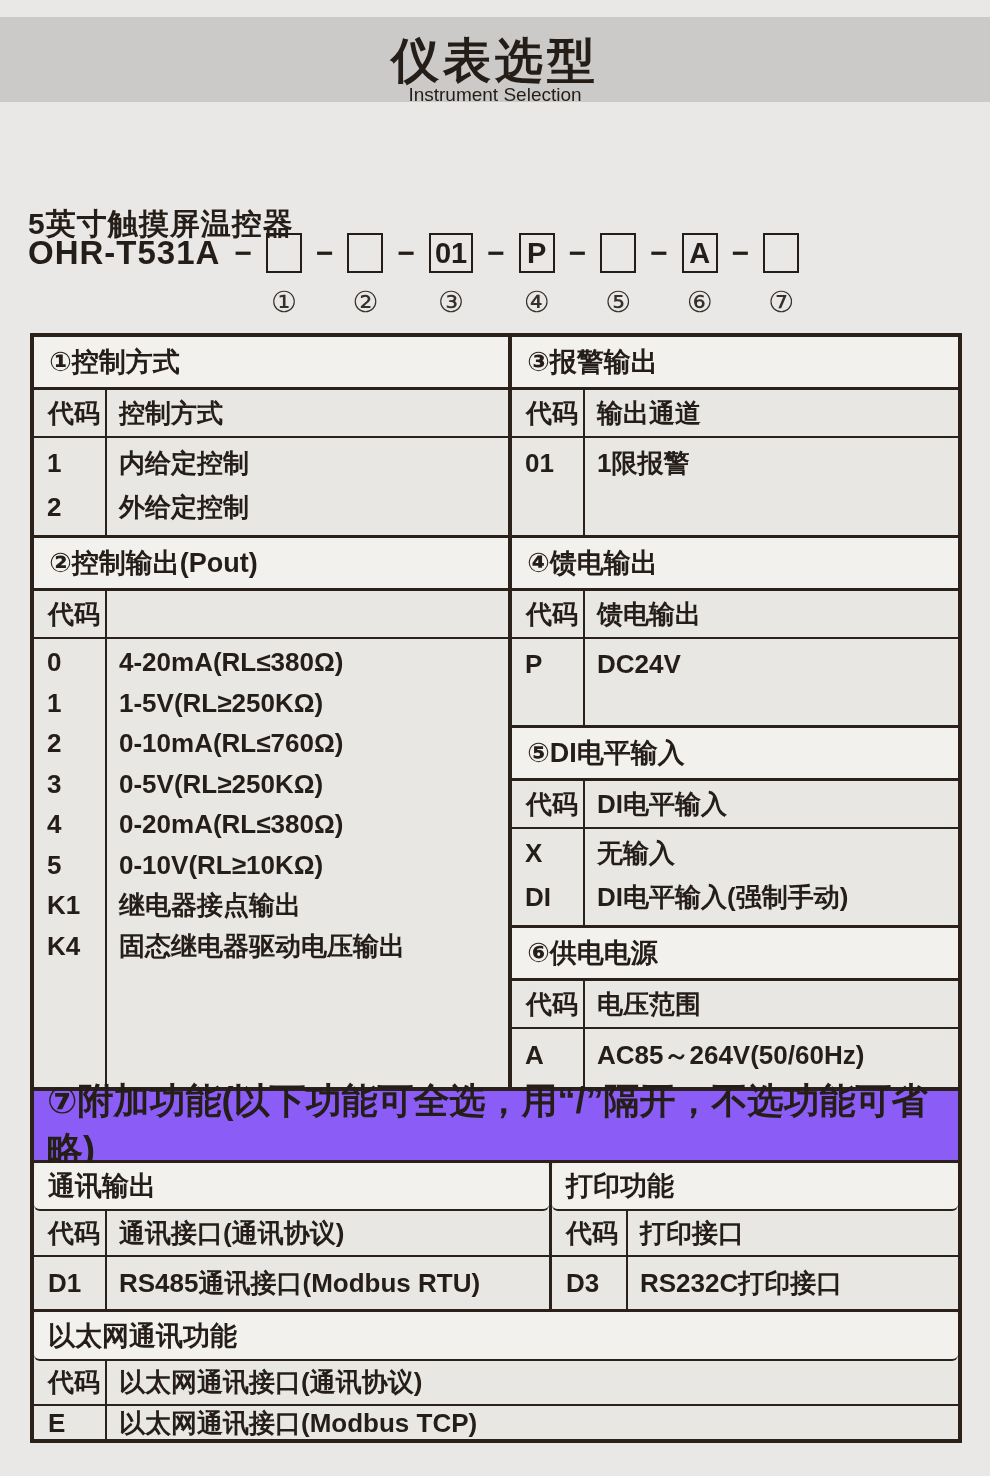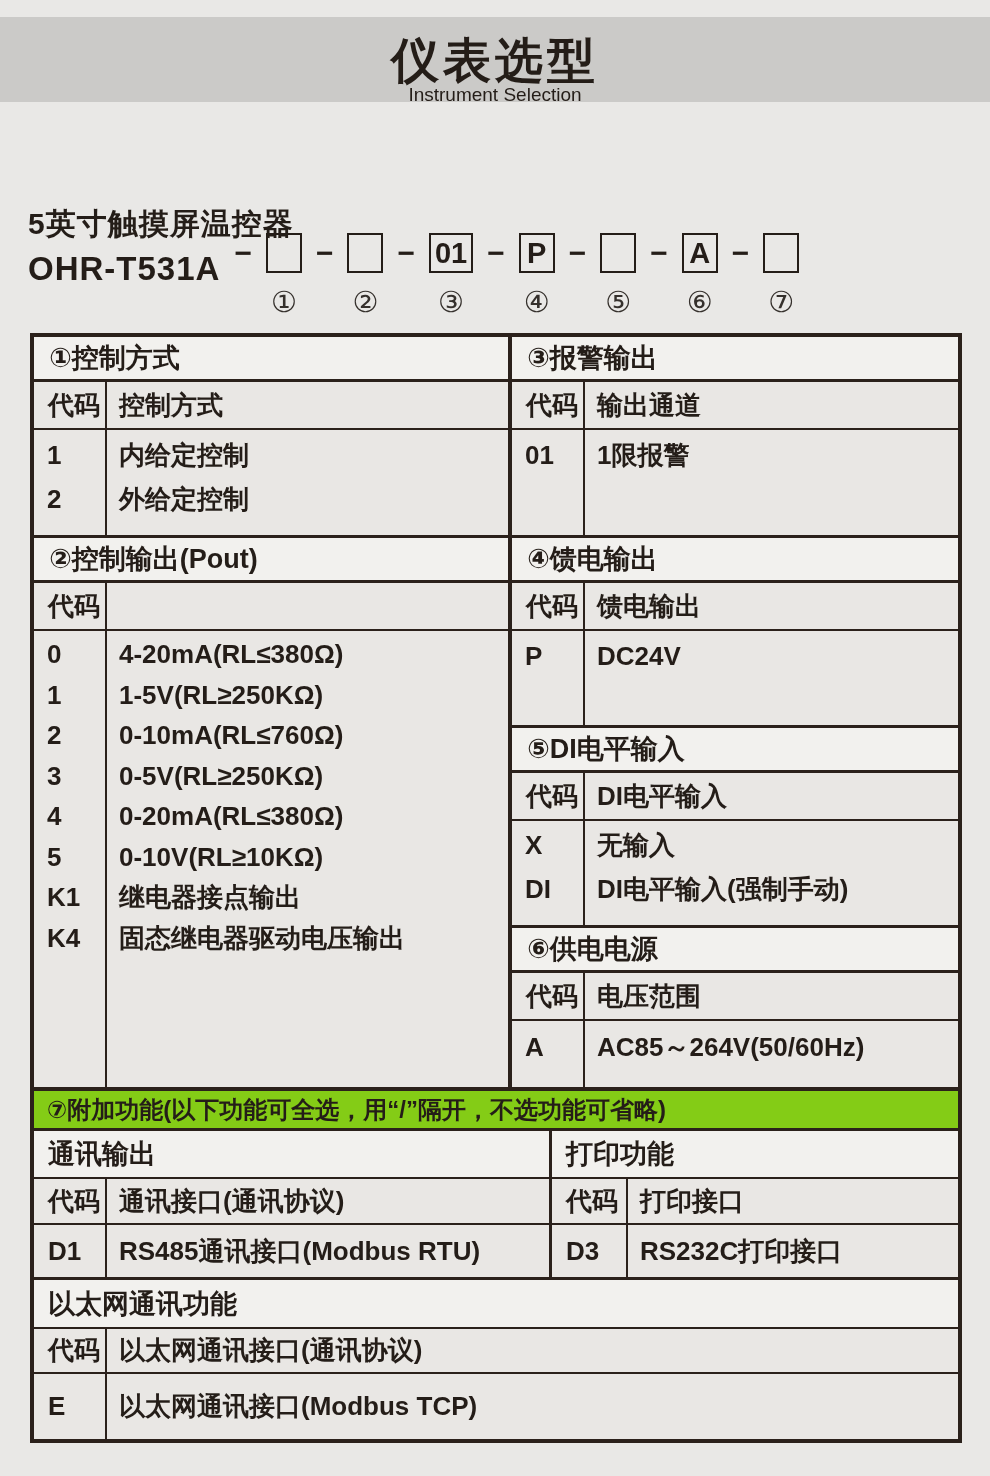--- a/index.html
+++ b/index.html
@@ -26,21 +26,21 @@
   .product-line{
     position:absolute;left:28px;top:204px;
     font-size:30px;font-weight:600;letter-spacing:1px;text-align:right;
   }
   .model-row{
     position:absolute;left:28px;top:233px;
     display:flex;align-items:flex-start;
   }
   .model-prefix{
     height:40px;display:flex;align-items:center;
-    font-size:33px;font-weight:600;letter-spacing:1px;margin-top:16px;
+    font-size:33px;font-weight:600;letter-spacing:1px;
   }
   .mdash{
     height:40px;display:flex;align-items:center;
     margin:0 14px;font-size:30px;font-weight:600;
   }
   .seg{display:flex;flex-direction:column;align-items:center;}
   .mbox{
     min-width:36px;height:40px;box-sizing:border-box;
     border:2.5px solid #241d18;
     display:flex;align-items:center;justify-content:center;
@@ -55,21 +55,21 @@
     display:flex;flex-direction:column;
     font-size:26px;
   }
   .upper{display:flex;height:750px;}
   .left-col{width:478px;box-sizing:border-box;border-right:4px solid #2b211b;display:flex;flex-direction:column;}
   .right-col{flex:1;display:flex;flex-direction:column;}
   .sec{box-sizing:border-box;display:flex;flex-direction:column;}
   .sec.bt{border-top:3px solid #2b211b;}
   .band{
     background:#f2f1ee;border-bottom:3px solid #2b211b;
-    box-sizing:border-box;height:45px;
+    box-sizing:border-box;height:53px;
     display:flex;align-items:center;padding-left:15px;
     font-size:27px;font-weight:700;
   }
   .hdr{
     display:flex;box-sizing:border-box;height:48px;
     border-bottom:2px solid #2b211b;font-weight:700;
   }
   .cw{
     width:73px;box-sizing:border-box;border-right:2px solid #2b211b;
     padding-left:14px;display:flex;align-items:center;flex:none;
@@ -86,33 +86,33 @@
   
   .s1{height:198px;}
   .s2{height:552px;}
   .s3{height:198px;}
   .s4{height:190px;}
   .s5{height:200px;}
   .s6{flex:1;}
   
   .lower{flex:1;border-top:4px solid #2b211b;display:flex;flex-direction:column;box-sizing:border-box;}
   .band7{
-    background:#84cc16;border-bottom:3px solid #2b211b;
-    box-sizing:border-box;height:40px;
+    background:#8b5cf6;border-bottom:3px solid #2b211b;
+    box-sizing:border-box;height:72px;
     display:flex;align-items:center;padding-left:13px;
-    font-size:24px;font-weight:700;
+    font-size:36px;font-weight:700;
   }
   .twocol{height:146px;display:flex;}
   .tc-left{width:518px;box-sizing:border-box;border-right:3px solid #2b211b;display:flex;flex-direction:column;}
   .tc-right{flex:1;display:flex;flex-direction:column;}
   .sub-band{
     background:#f2f1ee;border-bottom:2px solid #2b211b;
     box-sizing:border-box;height:48px;
     display:flex;align-items:center;padding-left:14px;
-    font-size:27px;font-weight:700;
+    font-size:27px;font-weight:700;border-radius:6px;
   }
   .hdr2{display:flex;box-sizing:border-box;height:46px;border-bottom:2px solid #2b211b;font-weight:700;}
   .data2{display:flex;flex:1;font-weight:600;align-items:center;}
   .cw2{width:76px;}
   .eth{border-top:3px solid #2b211b;display:flex;flex-direction:column;flex:1;}
   .eth .sub-band{height:49px;}
   .eth .hdr2{height:45px;}
 </style>
 </head>
 <body>

